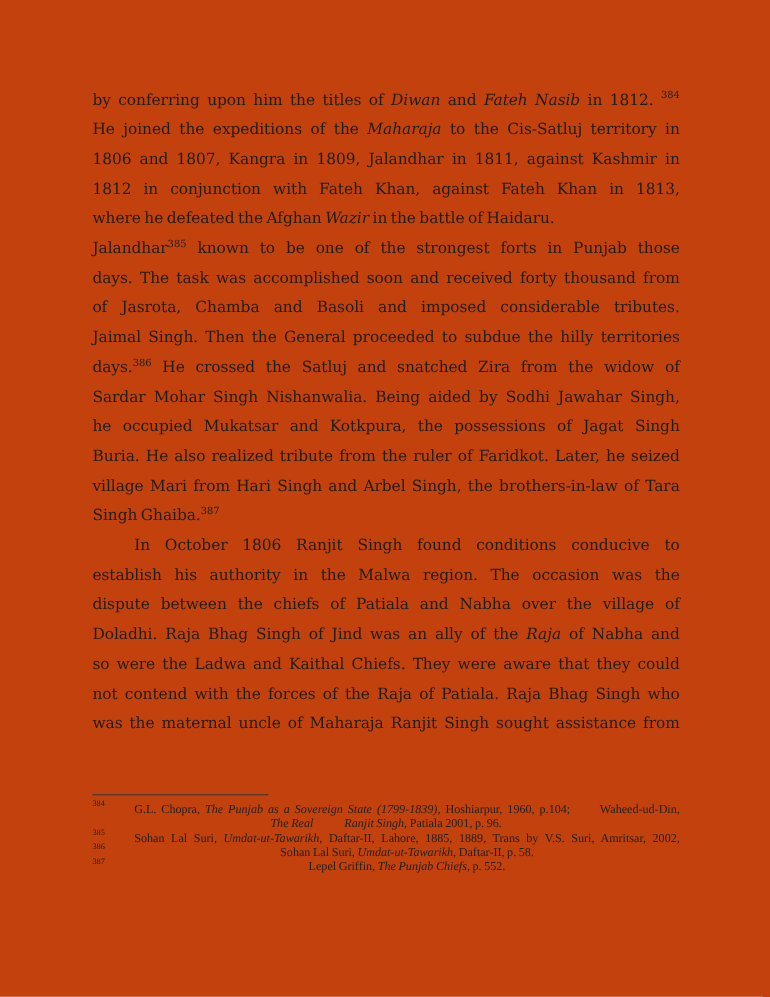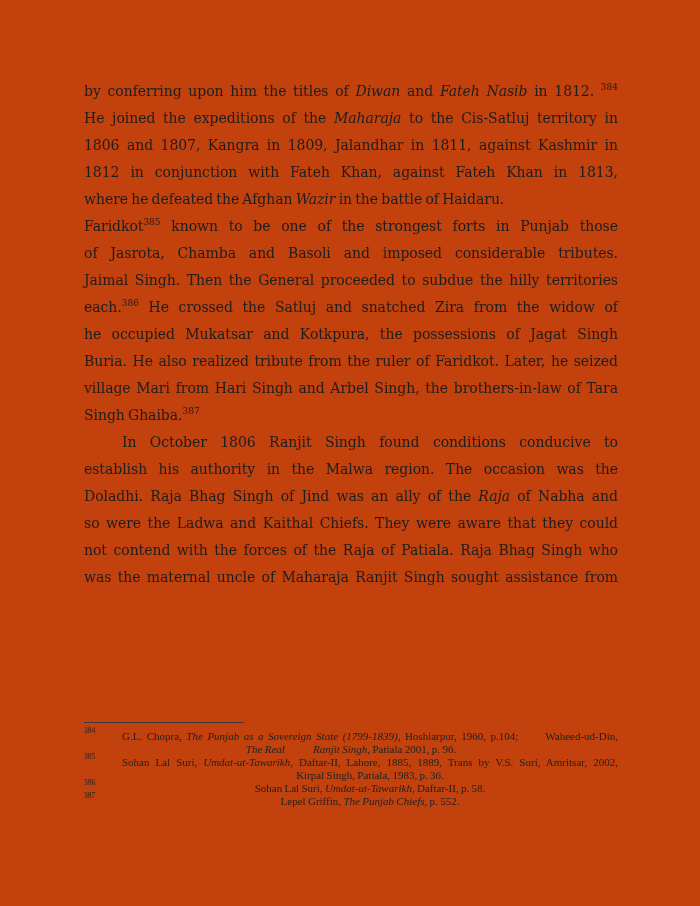--- a/index.html
+++ b/index.html
@@ -34,45 +34,47 @@
 </head>
 <body>
 
 <div class="page">
   <div class="body-text">
       <div class="line"><span>by conferring upon him the titles of </span><span class="it">Diwan</span><span> and </span><span class="it">Fateh Nasib</span><span> in 1812. </span><sup class="ref">384</sup></div>
       <div class="line"><span>He joined the expeditions of the </span><span class="it">Maharaja</span><span> to the Cis-Satluj territory in</span></div>
       <div class="line"><span>1806 and 1807, Kangra in 1809, Jalandhar in 1811, against Kashmir in</span></div>
       <div class="line"><span>1812 in conjunction with Fateh Khan, against Fateh Khan in 1813,</span></div>
       <div class="line lastline"><span>where he defeated the Afghan </span><span class="it">Wazir</span><span> in the battle of Haidaru.</span></div>
-      <div class="line"><span>Faridkot</span><sup class="ref">385</sup><span> known to be one of the strongest forts in Punjab those</span></div>
+      <div class="line"><span>Jalandhar</span><sup class="ref">385</sup><span> known to be one of the strongest forts in Punjab those</span></div>
+      <div class="line"><span>days. The task was accomplished soon and received forty thousand from</span></div>
       <div class="line"><span>of Jasrota, Chamba and Basoli and imposed considerable tributes.</span></div>
       <div class="line"><span>Jaimal Singh. Then the General proceeded to subdue the hilly territories</span></div>
-      <div class="line"><span>each.</span><sup class="ref">386</sup><span> He crossed the Satluj and snatched Zira from the widow of</span></div>
+      <div class="line"><span>days.</span><sup class="ref">386</sup><span> He crossed the Satluj and snatched Zira from the widow of</span></div>
+      <div class="line"><span>Sardar Mohar Singh Nishanwalia. Being aided by Sodhi Jawahar Singh,</span></div>
       <div class="line"><span>he occupied Mukatsar and Kotkpura, the possessions of Jagat Singh</span></div>
       <div class="line"><span>Buria. He also realized tribute from the ruler of Faridkot. Later, he seized</span></div>
       <div class="line"><span>village Mari from Hari Singh and Arbel Singh, the brothers-in-law of Tara</span></div>
       <div class="line lastline"><span>Singh Ghaiba.</span><sup class="ref">387</sup></div>
       <div class="line first"><span>In October 1806 Ranjit Singh found conditions conducive to</span></div>
       <div class="line"><span>establish his authority in the Malwa region. The occasion was the</span></div>
+      <div class="line"><span>dispute between the chiefs of Patiala and Nabha over the village of</span></div>
       <div class="line"><span>Doladhi. Raja Bhag Singh of Jind was an ally of the </span><span class="it">Raja</span><span> of Nabha and</span></div>
       <div class="line"><span>so were the Ladwa and Kaithal Chiefs. They were aware that they could</span></div>
       <div class="line"><span>not contend with the forces of the Raja of Patiala. Raja Bhag Singh who</span></div>
       <div class="line"><span>was the maternal uncle of Maharaja Ranjit Singh sought assistance from</span></div>
     </div>
   <div class="footnotes">
     <div class="fn-sep"></div>
     <div id="fn-list">
         <div>
           <div class="fn-line fn-indent fn-justify"><sup class="fn-num">384</sup><span>G.L. Chopra, </span><span class="it">The Punjab as a Sovereign State (1799-1839),</span><span> Hoshiarpur, 1960, p.104;&nbsp;&nbsp;&nbsp;&nbsp;&nbsp; Waheed-ud-Din,</span></div>
           <div class="fn-line"><span class="it">The Real</span><span>&nbsp;&nbsp;&nbsp;&nbsp;&nbsp;&nbsp;&nbsp;&nbsp;&nbsp;&nbsp;&nbsp; </span><span class="it">Ranjit Singh,</span><span> Patiala 2001, p. 96.</span></div>
         </div>
         <div>
           <div class="fn-line fn-indent fn-justify"><sup class="fn-num">385</sup><span>Sohan Lal Suri, </span><span class="it">Umdat-ut-Tawarikh,</span><span> Daftar-II, Lahore, 1885, 1889, Trans by V.S. Suri, Amritsar, 2002,</span></div>
-          <div class="fn-line fn-indent"><span>Kirpal Singh, Patiala, 1983, p. 36.</span></div>
         </div>
         <div>
           <div class="fn-line fn-indent"><sup class="fn-num">386</sup><span>Sohan Lal Suri, </span><span class="it">Umdat-ut-Tawarikh,</span><span> Daftar-II, p. 58.</span></div>
         </div>
         <div>
           <div class="fn-line fn-indent"><sup class="fn-num">387</sup><span>Lepel Griffin, </span><span class="it">The Punjab Chiefs,</span><span> p. 552.</span></div>
         </div>
       </div>
   </div>
 </div>

